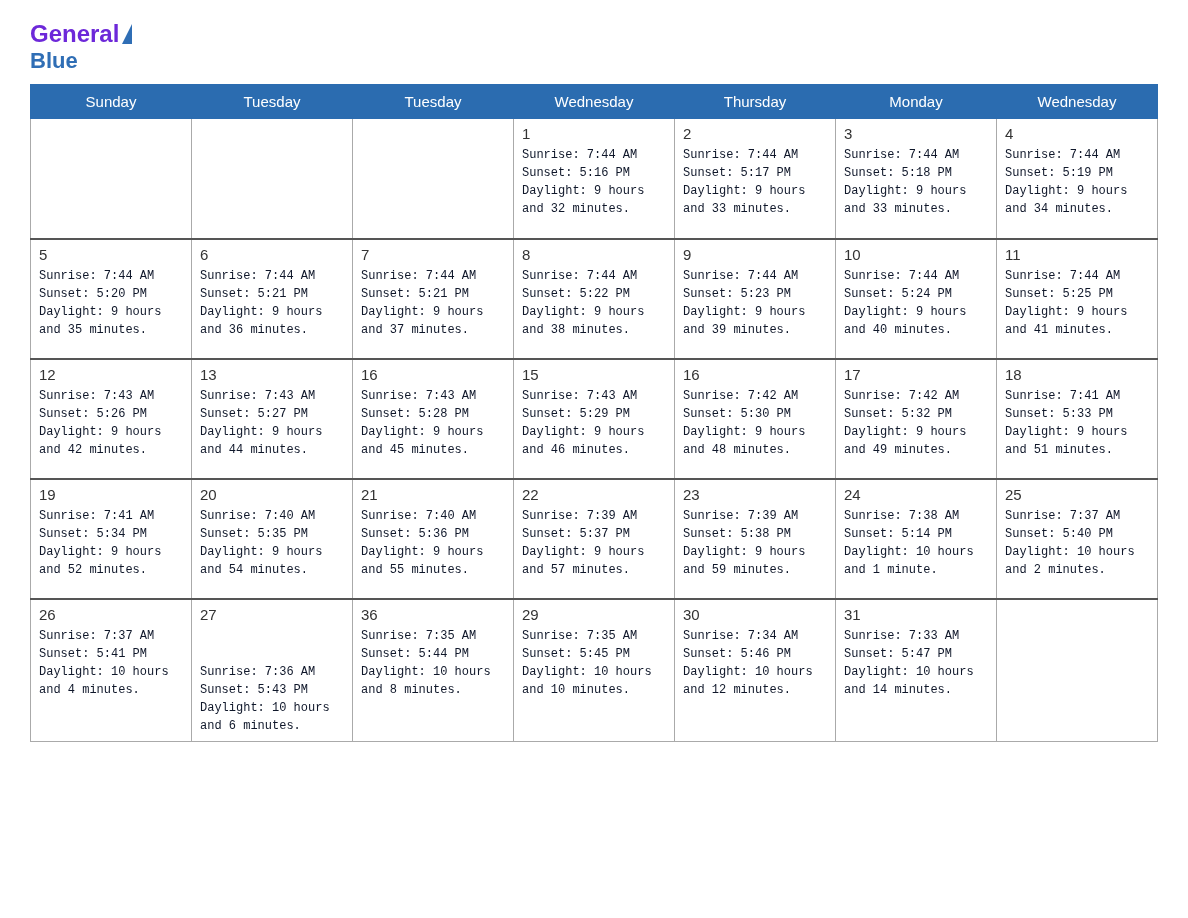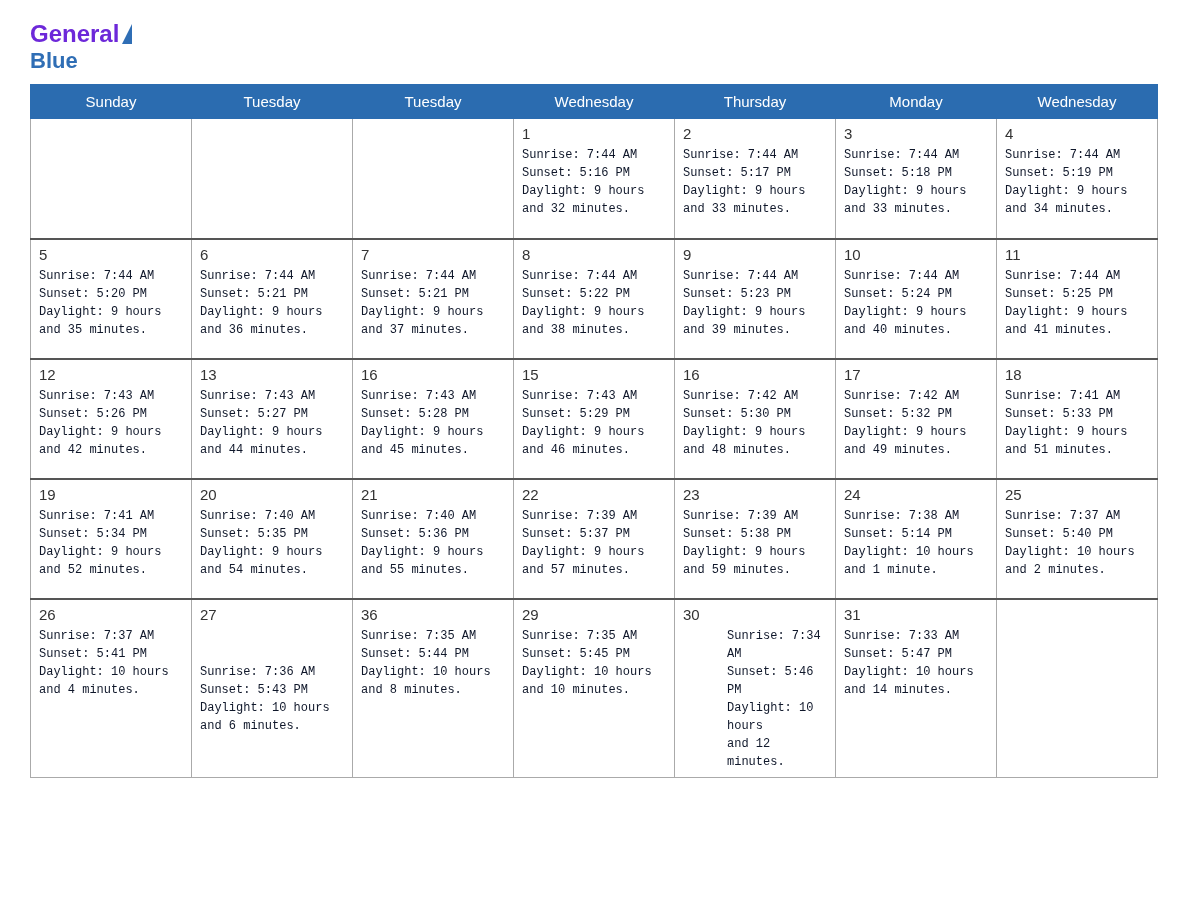--- a/index.html
+++ b/index.html
@@ -328,21 +328,21 @@
         </td>
         <td>
           <div class="day-number">29</div>
           <div class="day-info" style="white-space: pre-line;">Sunrise: 7:35 AM
 Sunset: 5:45 PM
 Daylight: 10 hours
 and 10 minutes.</div>
         </td>
         <td>
           <div class="day-number">30</div>
-          <div class="day-info" style="white-space: pre-line; margin-left: 44px;">Sunrise: 7:34 AM
+          <div class="day-info" style="white-space: pre-line;">Sunrise: 7:34 AM
 Sunset: 5:46 PM
 Daylight: 10 hours
 and 12 minutes.</div>
         </td>
         <td>
           <div class="day-number">31</div>
           <div class="day-info" style="white-space: pre-line;">Sunrise: 7:33 AM
 Sunset: 5:47 PM
 Daylight: 10 hours
 and 14 minutes.</div>

